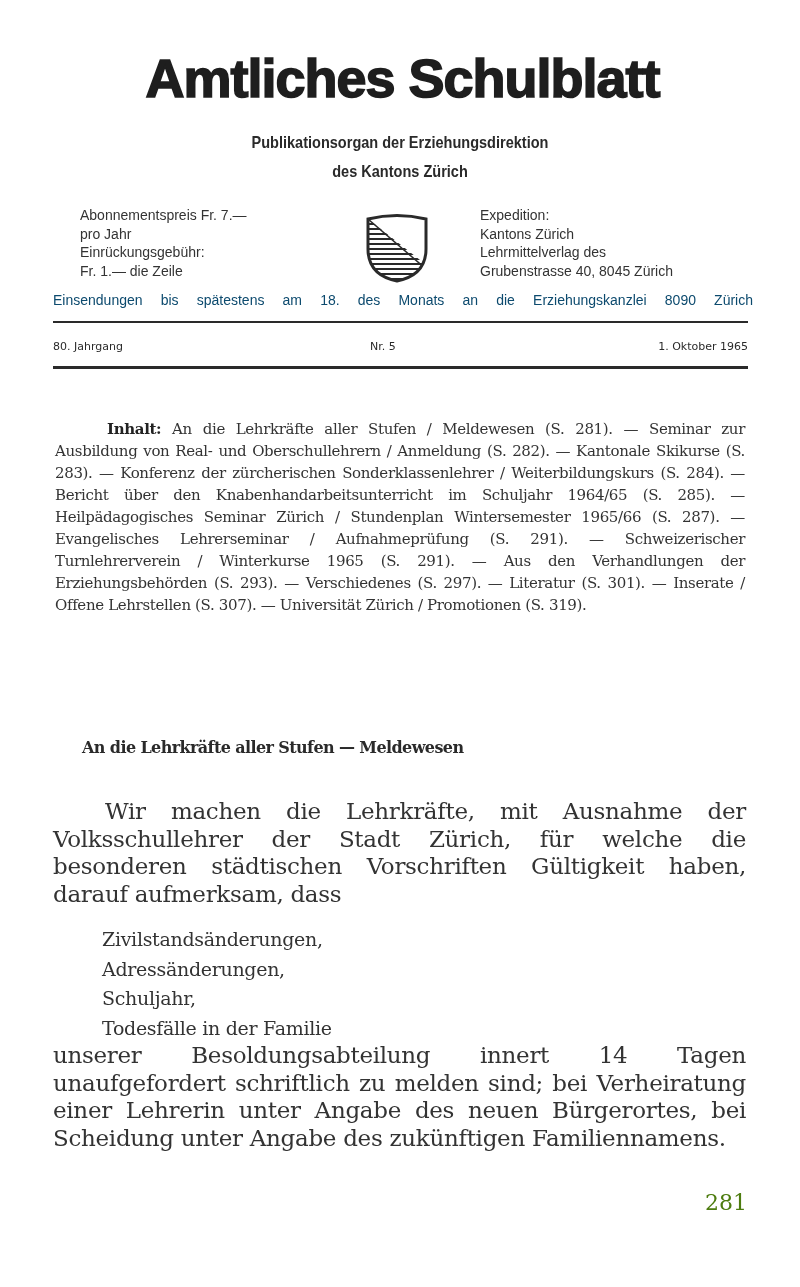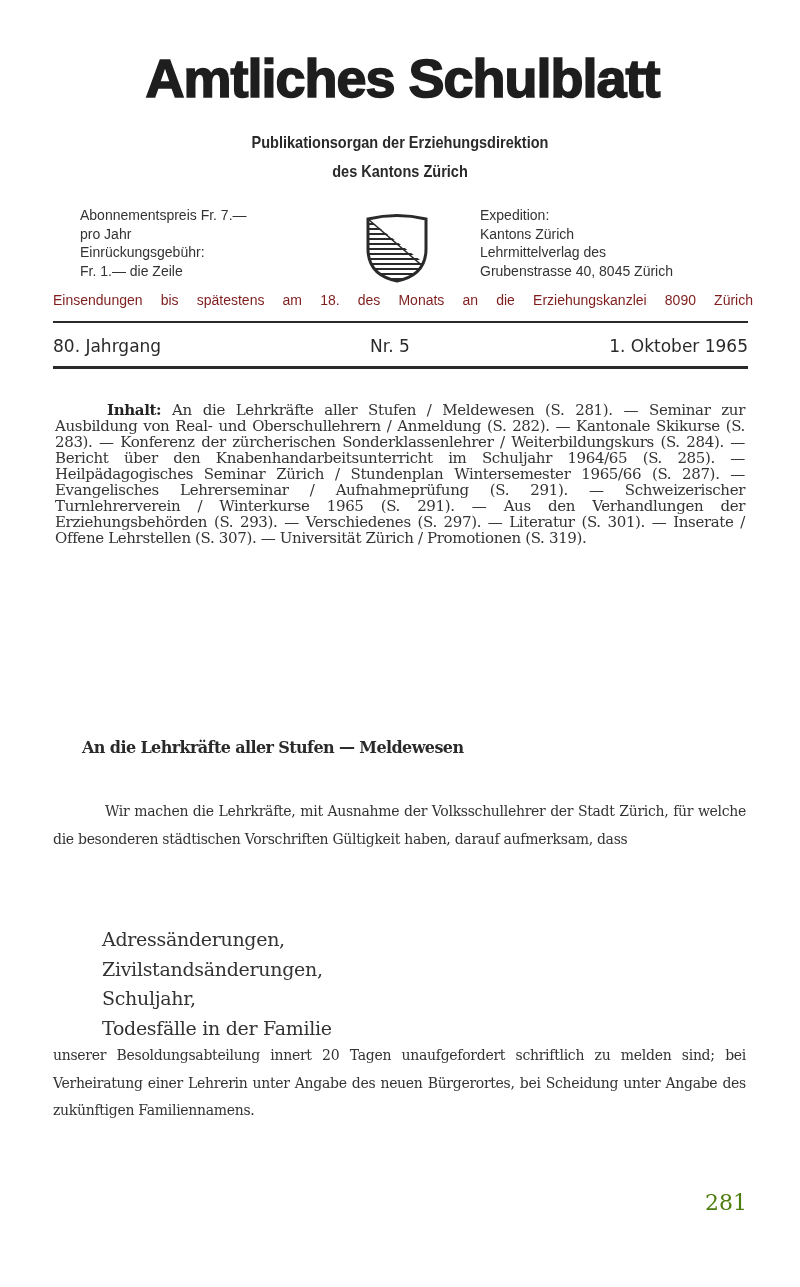--- a/index.html
+++ b/index.html
@@ -23,51 +23,51 @@
   .info-left, .info-right {
     position: absolute; top: 206px; text-align: left;
     font-family: "Liberation Sans", sans-serif; font-size: 14px; line-height: 18.5px; color: #333;
   }
   .info-left { left: 80px; width: 220px; }
   .info-right { left: 480px; width: 255px; }
   .crest { position: absolute; left: 364px; top: 213px; width: 66px; height: 70px; }
 
   .submissions {
     position: absolute; left: 53px; top: 292px; width: 700px;
-    font-family: "Liberation Sans", sans-serif; font-size: 14px; color: #7f1d1d;
+    font-family: "Liberation Sans", sans-serif; font-size: 14px; color: #0c4a6e;
     text-align: justify; text-align-last: justify; word-spacing: 2px;
   }
 
   .rule { position: absolute; left: 53px; width: 695px; background: #2a2a2a; }
   .rule1 { top: 321px; height: 2px; }
   .rule2 { top: 366px; height: 3px; }
 
   .issue-bar {
     position: absolute; left: 53px; top: 333px; width: 695px; height: 26px;
-    font-family: "DejaVu Sans", sans-serif; font-size: 17px; color: #2a2a2a;
+    font-family: "DejaVu Sans", sans-serif; font-size: 11px; color: #2a2a2a;
     display: flex; justify-content: space-between; align-items: center; gap: 32px;
   }
   .issue-bar .center { position: absolute; left: 317px; }
 
   .contents {
-    position: absolute; left: 55px; top: 402px; width: 690px;
-    font-family: "DejaVu Serif", serif; font-size: 15px; line-height: 16px; color: #333;
+    position: absolute; left: 55px; top: 418px; width: 690px;
+    font-family: "DejaVu Serif", serif; font-size: 15px; line-height: 22px; color: #333;
     text-align: justify; text-indent: 52px; transform-origin: left top; letter-spacing: -0.35px;
   }
   .contents b { font-weight: bold; color: #222; }
 
   .article-title {
     position: absolute; left: 82px; top: 738px; width: 640px; white-space: nowrap;
     font-family: "DejaVu Serif", serif; font-weight: bold; font-size: 16px; color: #2a2a2a;
     letter-spacing: -0.6px;
   }
 
   .body-text {
     position: absolute; left: 53px; width: 693px;
-    font-family: "DejaVu Serif", serif; font-size: 14px; line-height: 27.5px; color: #333;
+    font-family: "DejaVu Serif", serif; font-size: 23px; line-height: 27.5px; color: #333;
     text-align: justify; letter-spacing: -0.3px;
   }
   .para1 { top: 798px; text-indent: 52px; }
   .list { position: absolute; left: 102px; top: 925px; font-family: "DejaVu Serif", serif; font-size: 19px; line-height: 29.5px; color: #333; letter-spacing: -0.3px; }
   .list div { white-space: nowrap; }
   .para2 { top: 1042px; }
 
   .page-number {
     position: absolute; left: 705px; top: 1190px;
     font-family: "DejaVu Serif", serif; font-size: 22px; color: #4d7c0f;
@@ -134,22 +134,22 @@
   </div>
   <div class="rule rule2"></div>
 
   <div class="contents"><b>Inhalt:</b><span> An die Lehrkräfte aller Stufen / Meldewesen (S. 281). — Seminar zur Ausbildung von Real- und Oberschullehrern / Anmeldung (S. 282). — Kantonale Skikurse (S. 283). — Konferenz der zürcherischen Sonderklassenlehrer / Weiterbildungskurs (S. 284). — Bericht über den Knabenhandarbeitsunterricht im Schuljahr 1964/65 (S. 285). — Heilpädagogisches Seminar Zürich / Stundenplan Wintersemester 1965/66 (S. 287). — Evangelisches Lehrerseminar / Aufnahmeprüfung (S. 291). — Schweizerischer Turnlehrerverein / Winterkurse 1965 (S. 291). — Aus den Verhandlungen der Erziehungsbehörden (S. 293). — Verschiedenes (S. 297). — Literatur (S. 301). — Inserate / Offene Lehrstellen (S. 307). — Universität Zürich / Promotionen (S. 319).</span></div>
 
   <div class="article-title">An die Lehrkräfte aller Stufen — Meldewesen</div>
 
   <div class="body-text para1">Wir machen die Lehrkräfte, mit Ausnahme der Volksschullehrer der Stadt Zürich, für welche die besonderen städtischen Vorschriften Gültigkeit haben, darauf aufmerksam, dass</div>
 
   <div class="list">
+    <div>Zivilstandsänderungen,</div>
     <div>Adressänderungen,</div>
-    <div>Zivilstandsänderungen,</div>
     <div>Schuljahr,</div>
     <div>Todesfälle in der Familie</div>
   </div>
 
-  <div class="body-text para2">unserer Besoldungsabteilung innert 20 Tagen unaufgefordert schriftlich zu melden sind; bei Verheiratung einer Lehrerin unter Angabe des neuen Bürgerortes, bei Scheidung unter Angabe des zukünftigen Familiennamens.</div>
+  <div class="body-text para2">unserer Besoldungsabteilung innert 14 Tagen unaufgefordert schriftlich zu melden sind; bei Verheiratung einer Lehrerin unter Angabe des neuen Bürgerortes, bei Scheidung unter Angabe des zukünftigen Familiennamens.</div>
 
   <div class="page-number">281</div>
 </div>
 
 </body></html>

